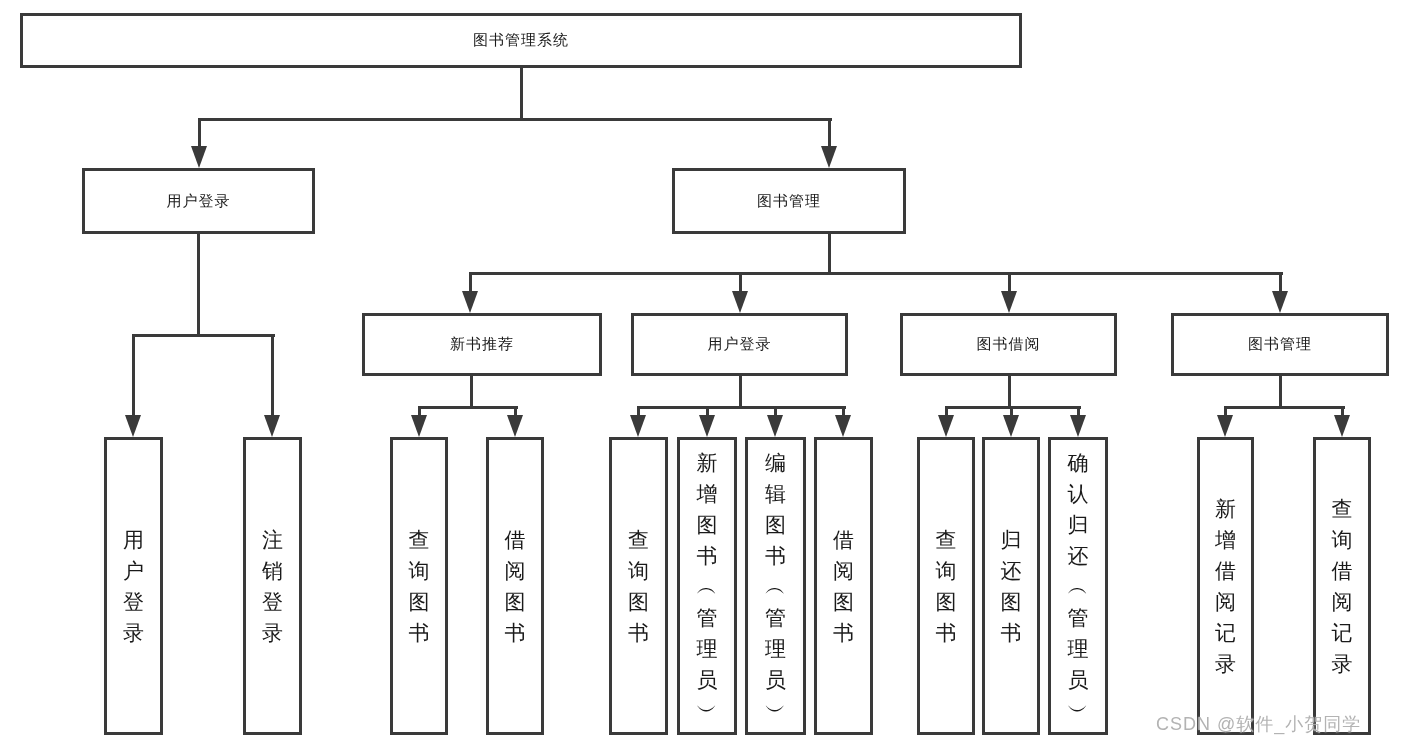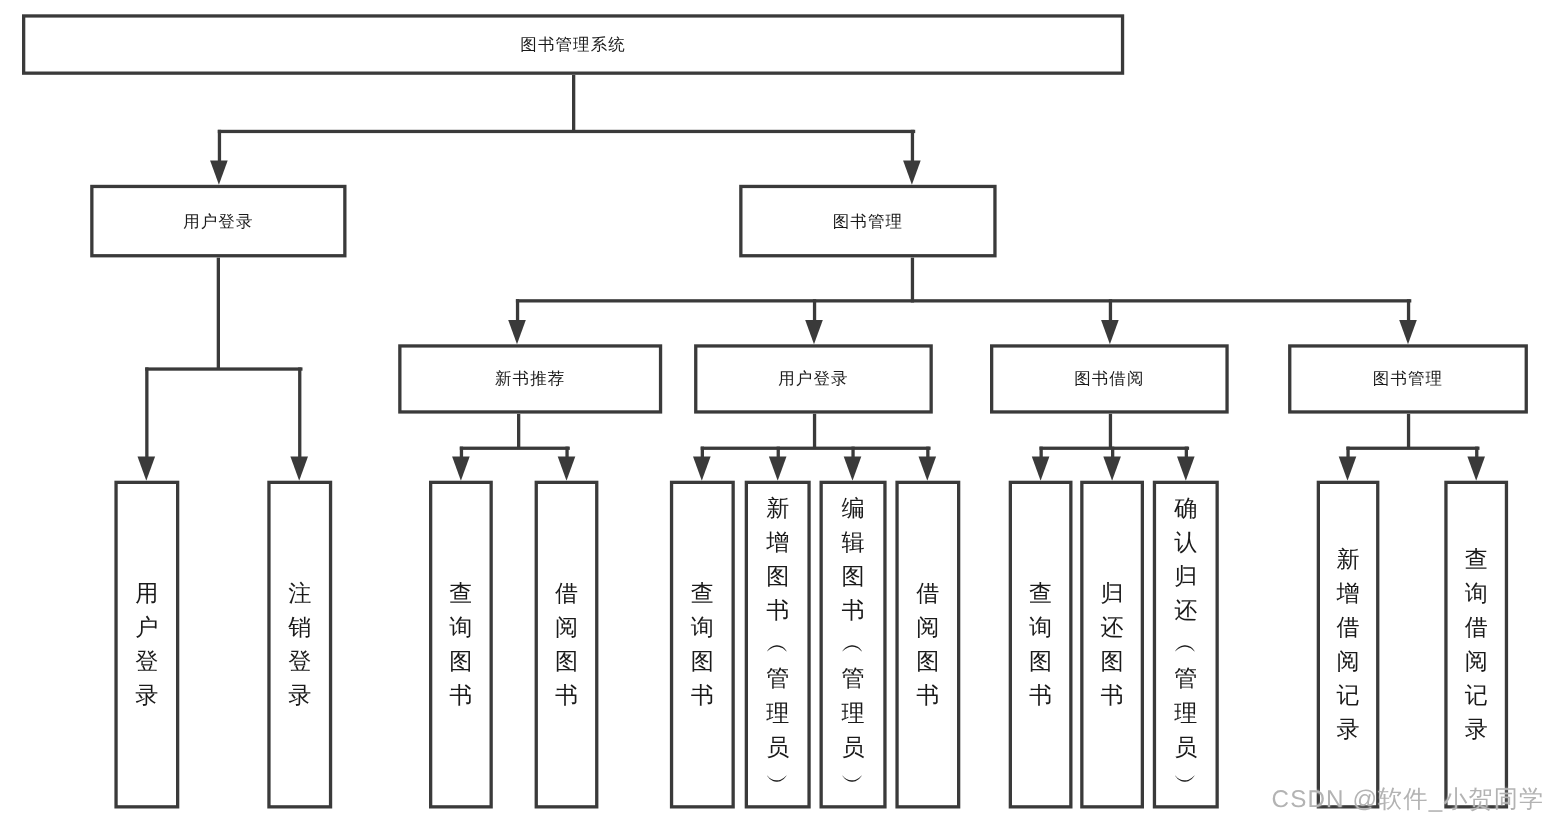--- a/index.html
+++ b/index.html
@@ -53,21 +53,21 @@
     width:0;height:0;
     border-left:8px solid transparent;
     border-right:8px solid transparent;
     border-top:22px solid var(--line);
     z-index:1;
   }
   .watermark{
     position:absolute;
     left:1156px;
     top:712px;
-    font-size:22px;
+    font-size:18px;
     color:var(--wm);
     letter-spacing:1px;
     white-space:nowrap;
     z-index:3;
     text-shadow:0 0 2px rgba(255,255,255,.8);
   }
 </style>
 </head>
 <body>
 

